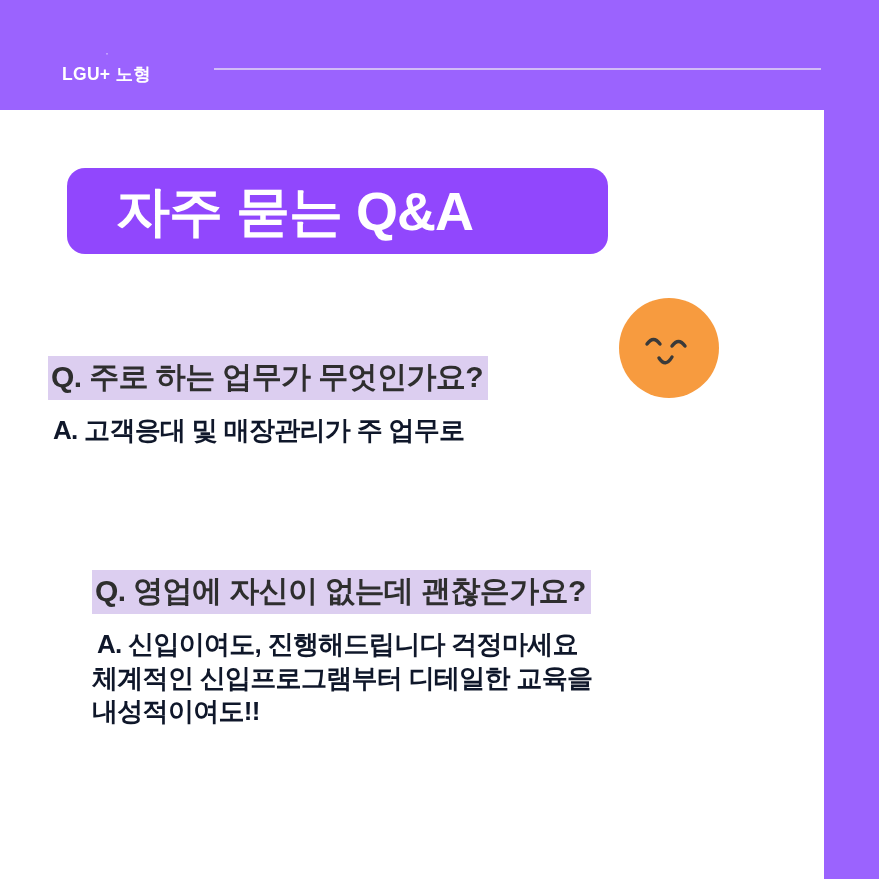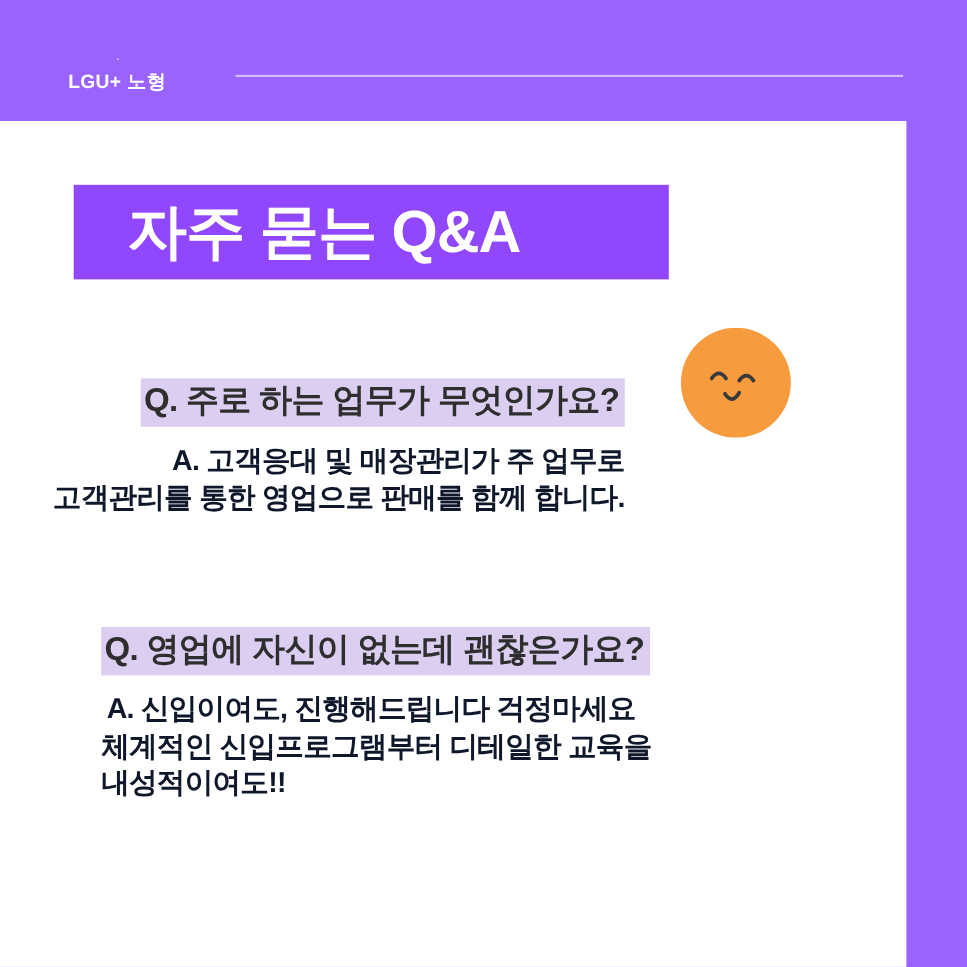--- a/index.html
+++ b/index.html
@@ -83,20 +83,21 @@
     position: absolute;
     left: 67px;
     top: 168px;
     width: 541px;
     height: 86px;
     background: #9147FD;
     display: flex;
     align-items: center;
     box-sizing: border-box;
     padding-left: 49px;
+    border-radius: 18px;
   }
 
   #title-text {
     color: #FFFFFF;
     font-size: 54px;
     font-weight: 700;
     letter-spacing: -1px;
     line-height: 1;
     white-space: nowrap;
   }
@@ -108,21 +109,21 @@
     top: 298px;
     width: 100px;
     height: 100px;
   }
 
   
   .qa-block {
     position: absolute;
     left: 48px;
   }
-  #qa-block-0 { top: 344px; text-align: right; }
+  #qa-block-0 { top: 356px; }
   #qa-block-1 { top: 570px; margin-left: 44px; }
 
   .question-row {
     display: block;
   }
 
   .question-text {
     display: inline-block;
     background: #DCCEF0;
     color: #2E2E2E;
@@ -181,21 +182,20 @@
     <path d="M53 48 Q59.5 39 66 48" stroke="#3A3A3A" stroke-width="3.4" fill="none" stroke-linecap="round"></path>
     <path d="M40 60 Q46.5 70 53 59" stroke="#3A3A3A" stroke-width="3.4" fill="none" stroke-linecap="round"></path>
   </svg>
 
   <div class="qa-block" id="qa-block-0">
     <div class="question-row">
       <span class="question-text">Q. 주로 하는 업무가 무엇인가요?</span>
     </div>
     <div class="answer-body">
       <span class="answer-line first">A. 고객응대 및 매장관리가 주 업무로</span>
-      <span class="answer-line">고객관리를 통한 영업으로 판매를 함께 합니다.</span>
     </div>
   </div>
 
   <div class="qa-block" id="qa-block-1">
     <div class="question-row">
       <span class="question-text">Q. 영업에 자신이 없는데 괜찮은가요?</span>
     </div>
     <div class="answer-body">
       <span class="answer-line first">A. 신입이여도, 진행해드립니다 걱정마세요</span>
       <span class="answer-line">체계적인 신입프로그램부터 디테일한 교육을</span>

